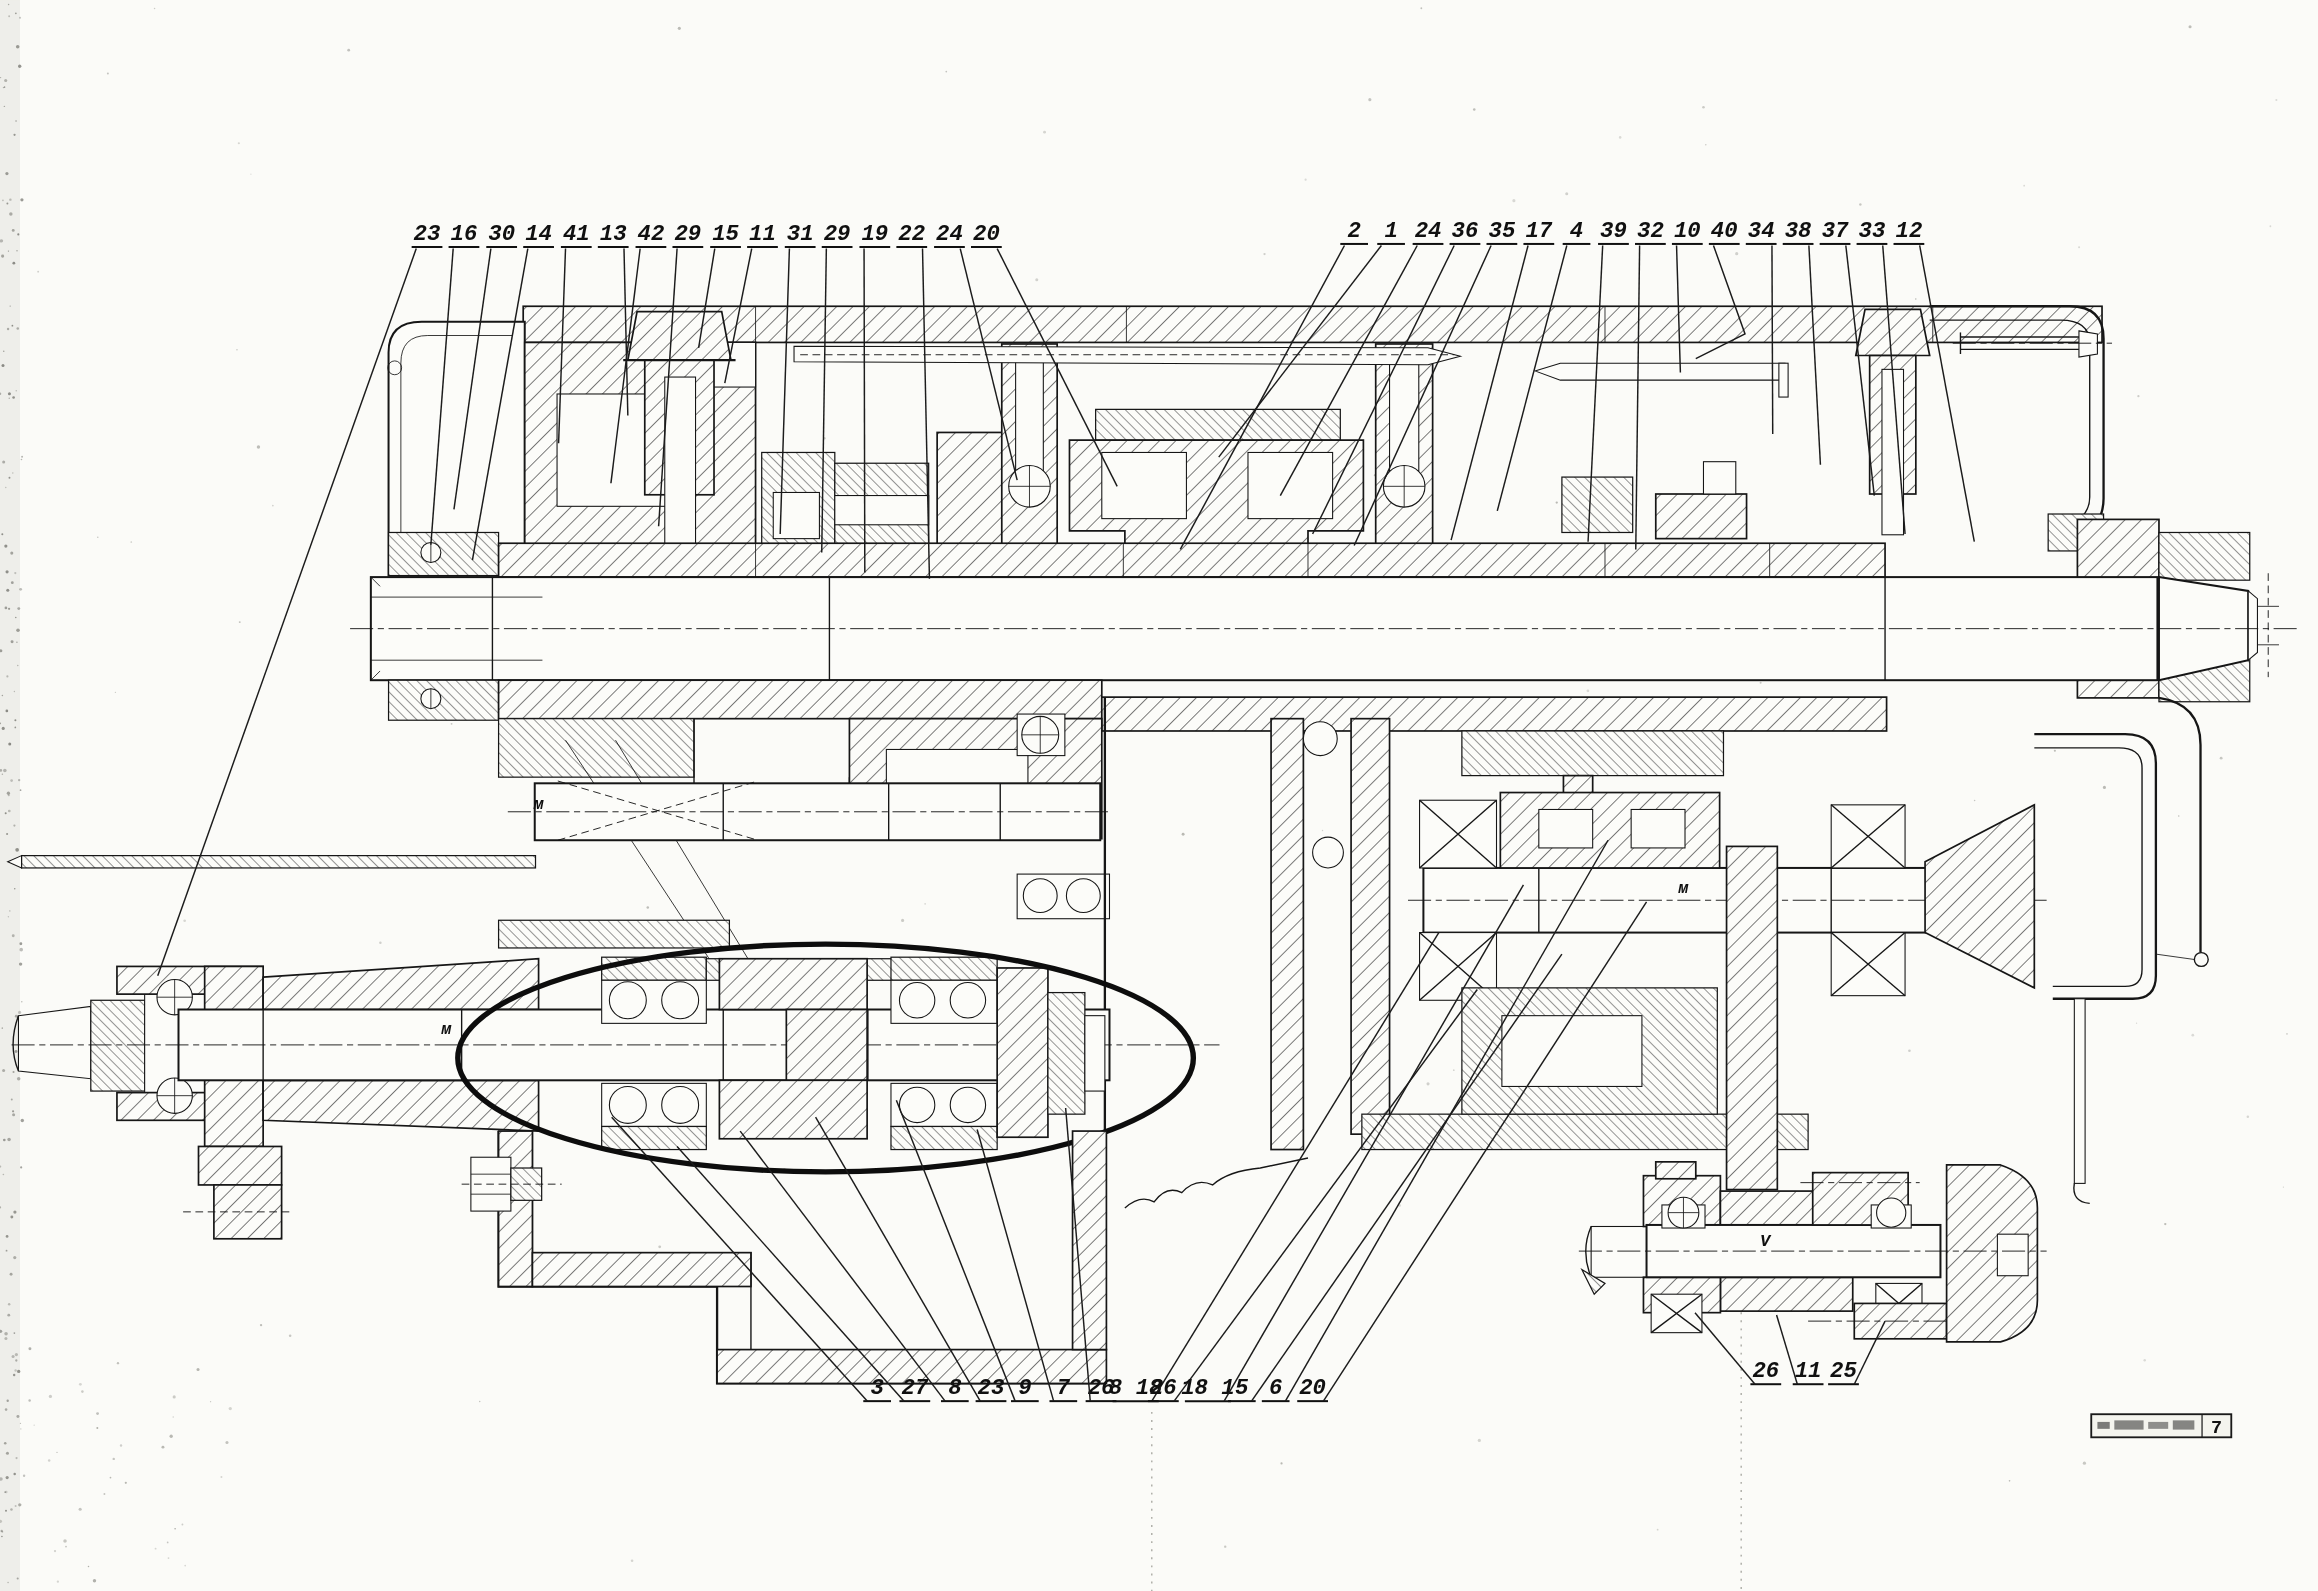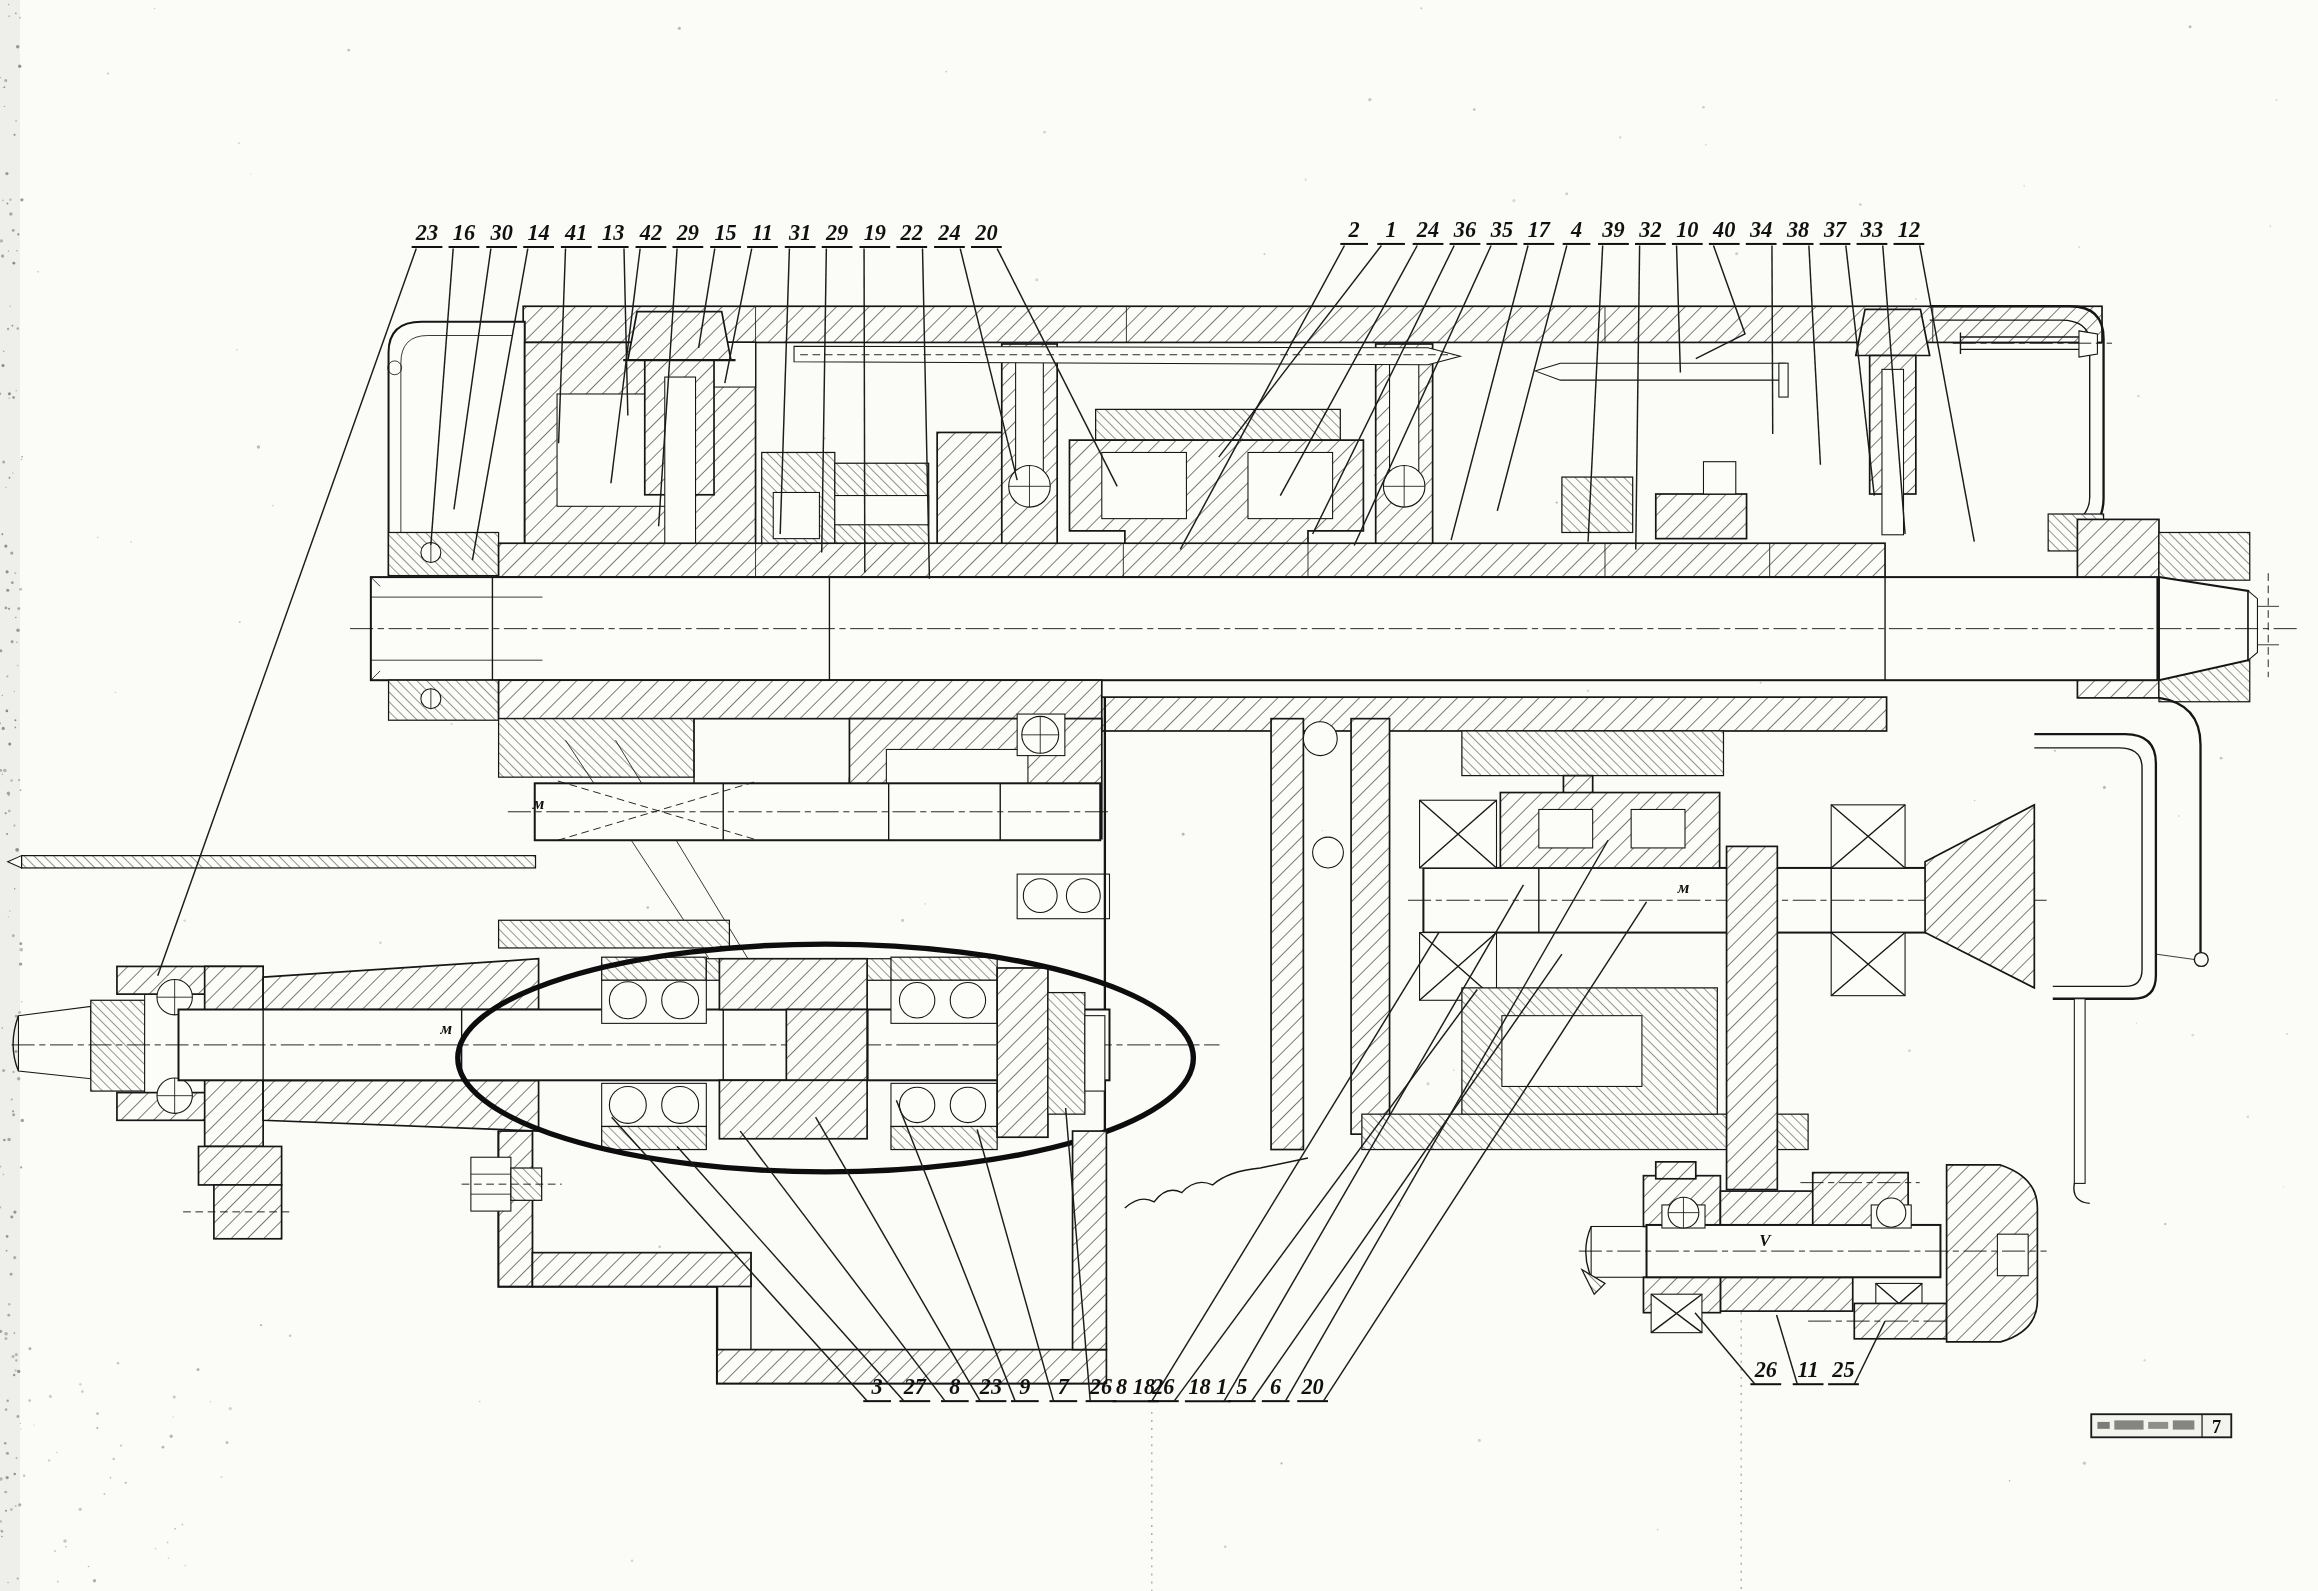--- a/index.html
+++ b/index.html
@@ -1,19 +1,19 @@
 <!DOCTYPE html>
 <html style="font-size:12.3px"><head>
 <meta charset="utf-8">
 <style>
   html,body { margin:0; padding:0; background:#888; }
   #page {
     position:relative; width:2319px; height:1592px;
     background:#fbfbf8; overflow:hidden;
-    font-family:Liberation Serif, serif;
+    font-family:Liberation Mono, monospace;
   }
   svg { display:block; }
   
   .b  { stroke:#161616; stroke-width:3;   fill:none; }
   .m  { stroke:#161616; stroke-width:1.8; fill:none; }
   .t  { stroke:#161616; stroke-width:1.1; fill:none; }
   .hA { fill:url(#hA); stroke:#161616; stroke-width:2.2; }
   .hB { fill:url(#hB); stroke:#161616; stroke-width:1.6; }
   .wf { fill:#fcfcf9; stroke:#161616; stroke-width:2.6; }
   .wf2{ fill:#fcfcf9; stroke:#161616; stroke-width:1.4; }

